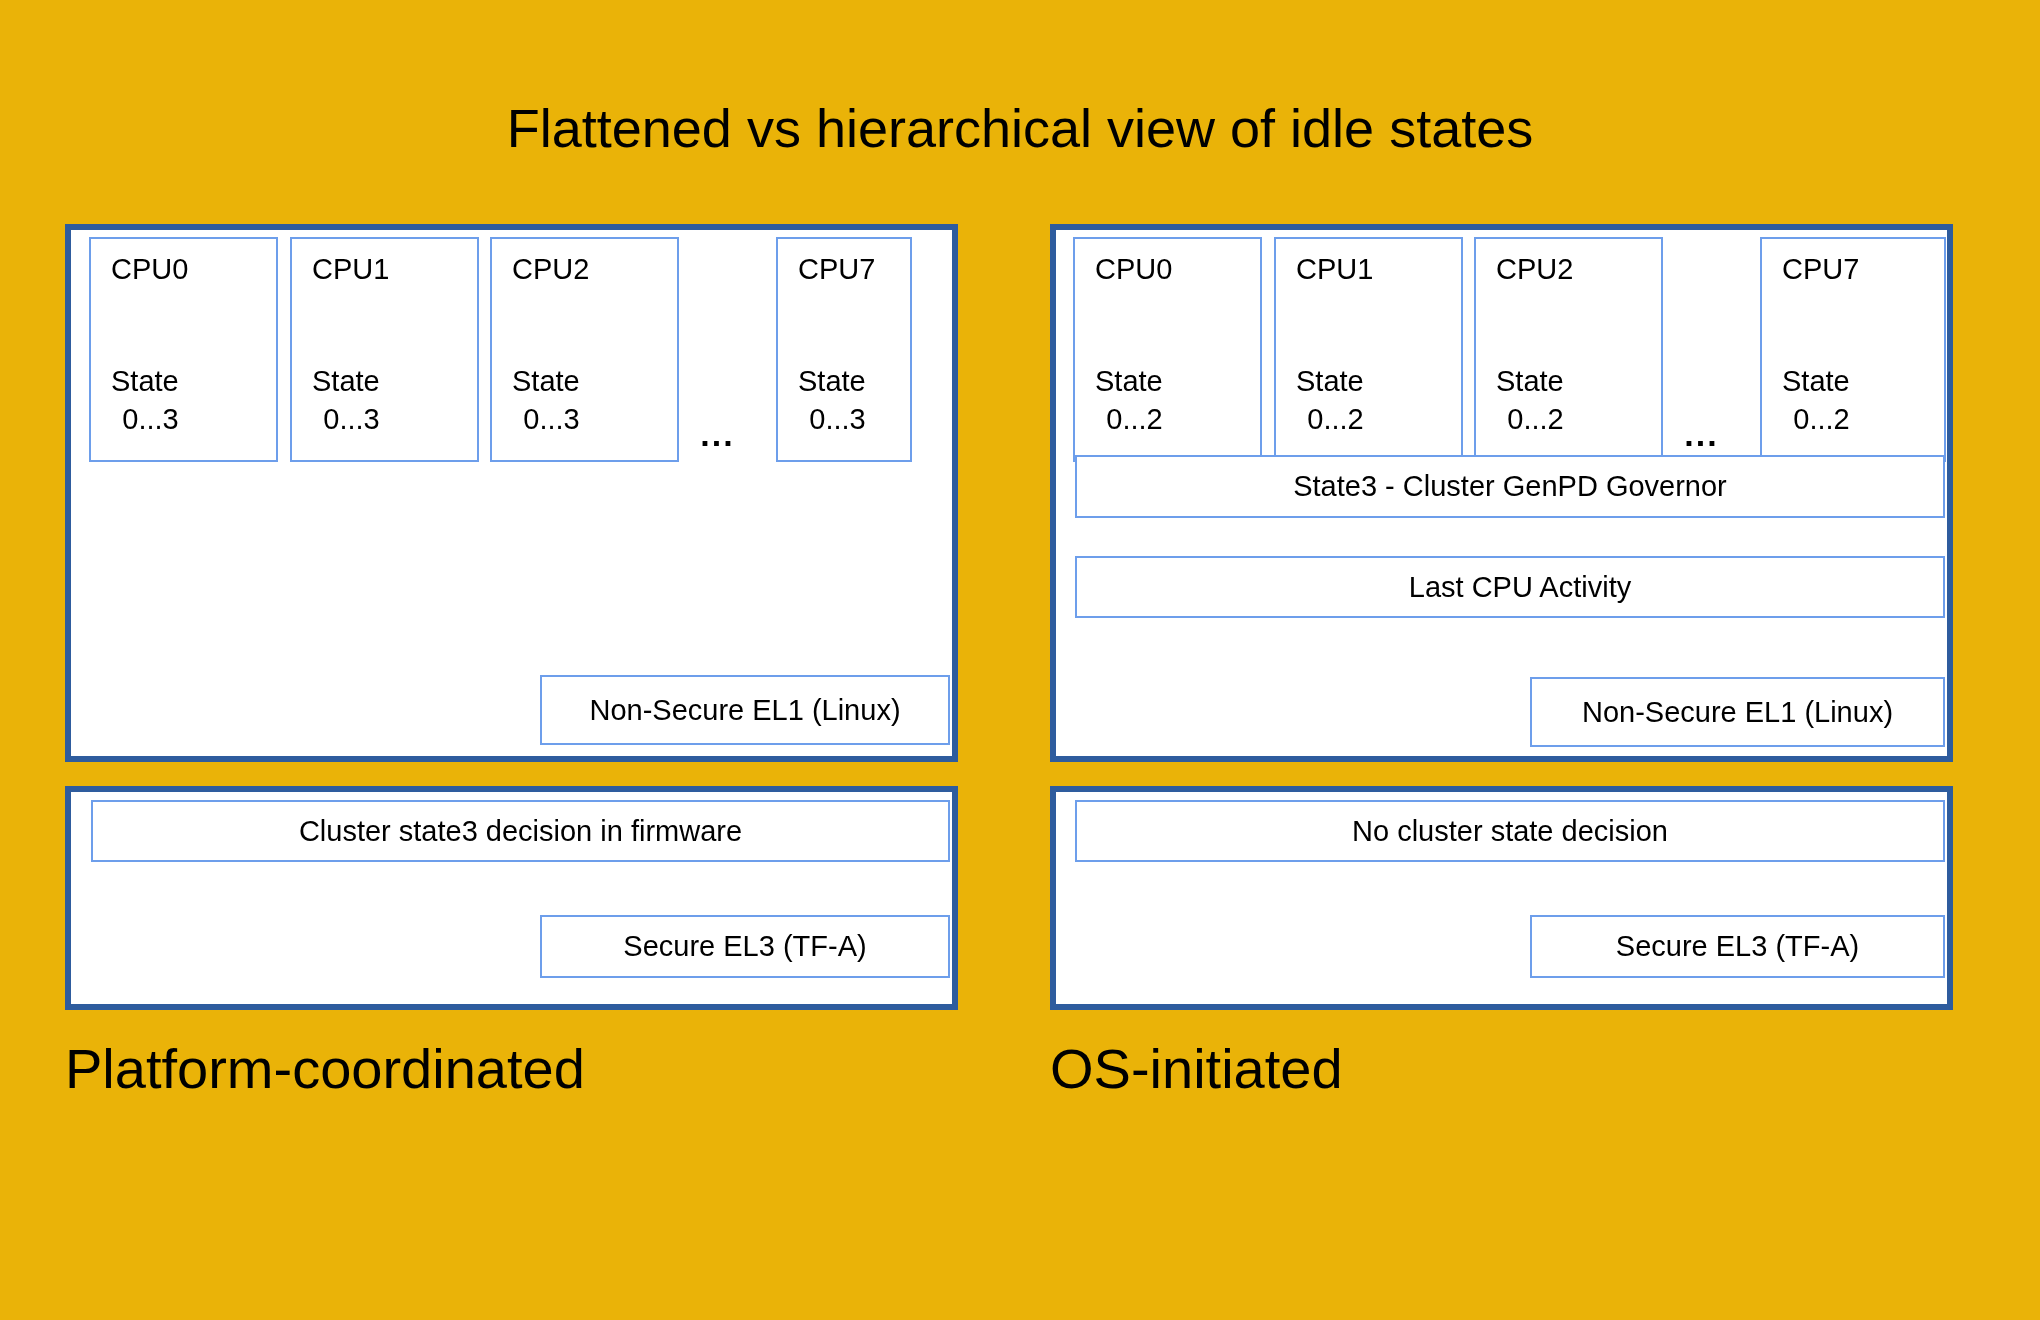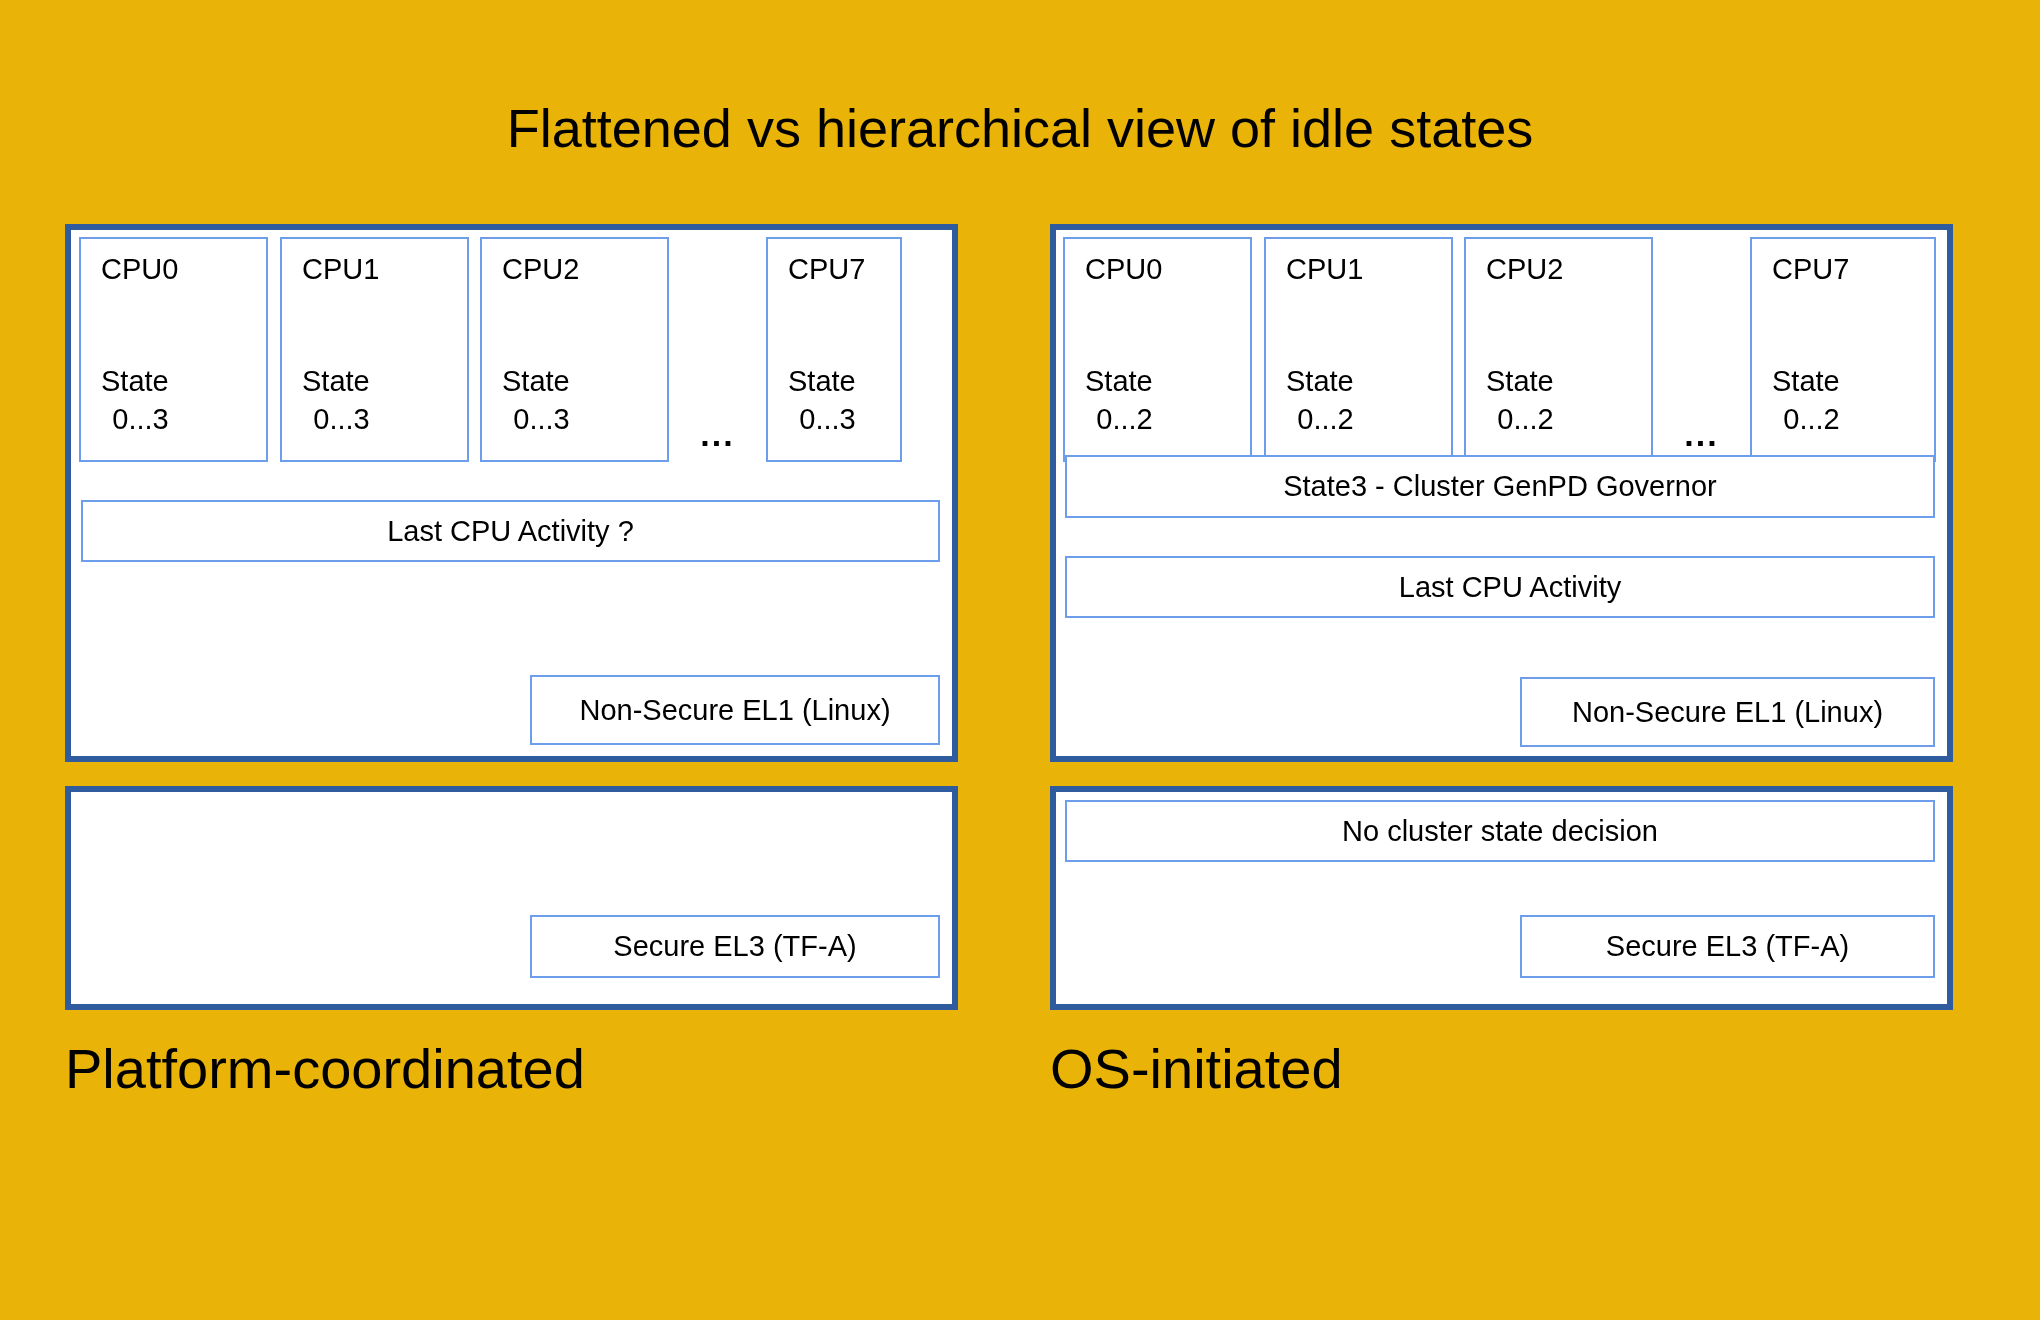--- a/index.html
+++ b/index.html
@@ -25,20 +25,21 @@
     position: absolute;
     border: 6px solid #2e5c9e;
     background: #ffffff;
     box-sizing: border-box;
   }
   .innerbox {
     position: absolute;
     border: 2px solid #6d9eeb;
     background: #ffffff;
     box-sizing: border-box;
+    margin-left: 10px;
   }
   .cpu-box { }
   .cpu-name {
     position: absolute;
     left: 20px; top: 14px;
     font-size: 29px;
   }
   .cpu-state {
     position: absolute;
     left: 20px; top: 123px;
@@ -104,26 +105,26 @@
     <div class="ellipsis" style="left:598px; top:185px; width:97px;">...</div>
 
     <div class="innerbox cpu-box" style="left:695px; top:7px; width:136px; height:225px;">
       <div class="cpu-name">CPU7</div>
       <div class="cpu-state">
         <div>State</div>
         <div>0...3</div>
       </div>
     </div>
 
-    <div class="innerbox centerbox" style="left:10px; top:270px; width:859px; height:62px;">Last CPU Activity ?</div>
 
     <div class="innerbox centerbox" style="left:459px; top:445px; width:410px; height:70px;">Non-Secure EL1 (Linux)</div>
   </div>
 
   <div class="panel" style="left:65px; top:786px; width:893px; height:224px;">
+    <div class="innerbox centerbox" style="left:10px; top:8px; width:859px; height:62px;">Cluster state3 decision in firmware</div>
     <div class="innerbox centerbox" style="left:459px; top:123px; width:410px; height:63px;">Secure EL3 (TF-A)</div>
   </div>
 
   <div class="caption" style="left:65px; top:1036px; width:893px;">Platform-coordinated</div>
 
   <div class="panel" style="left:1050px; top:224px; width:903px; height:538px;">
 
     <div class="innerbox cpu-box" style="left:7px; top:7px; width:189px; height:225px;">
       <div class="cpu-name">CPU0</div>
       <div class="cpu-state">

